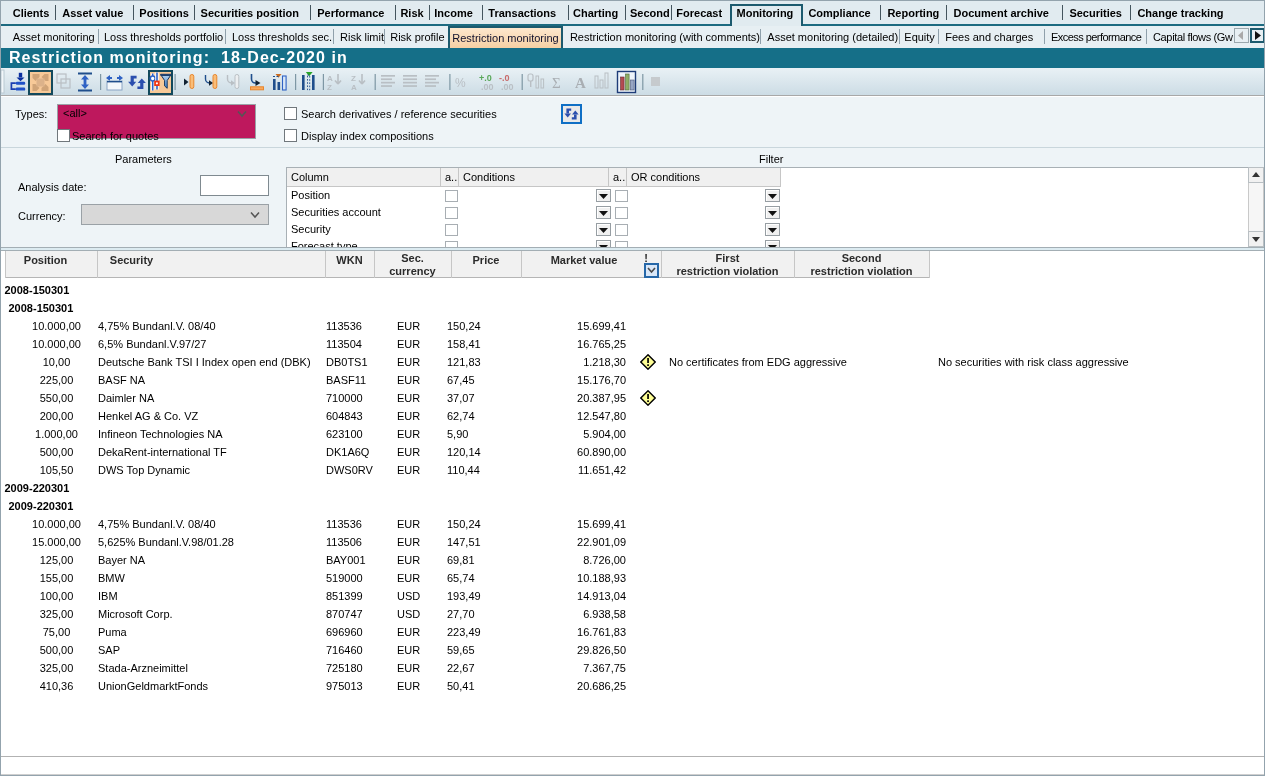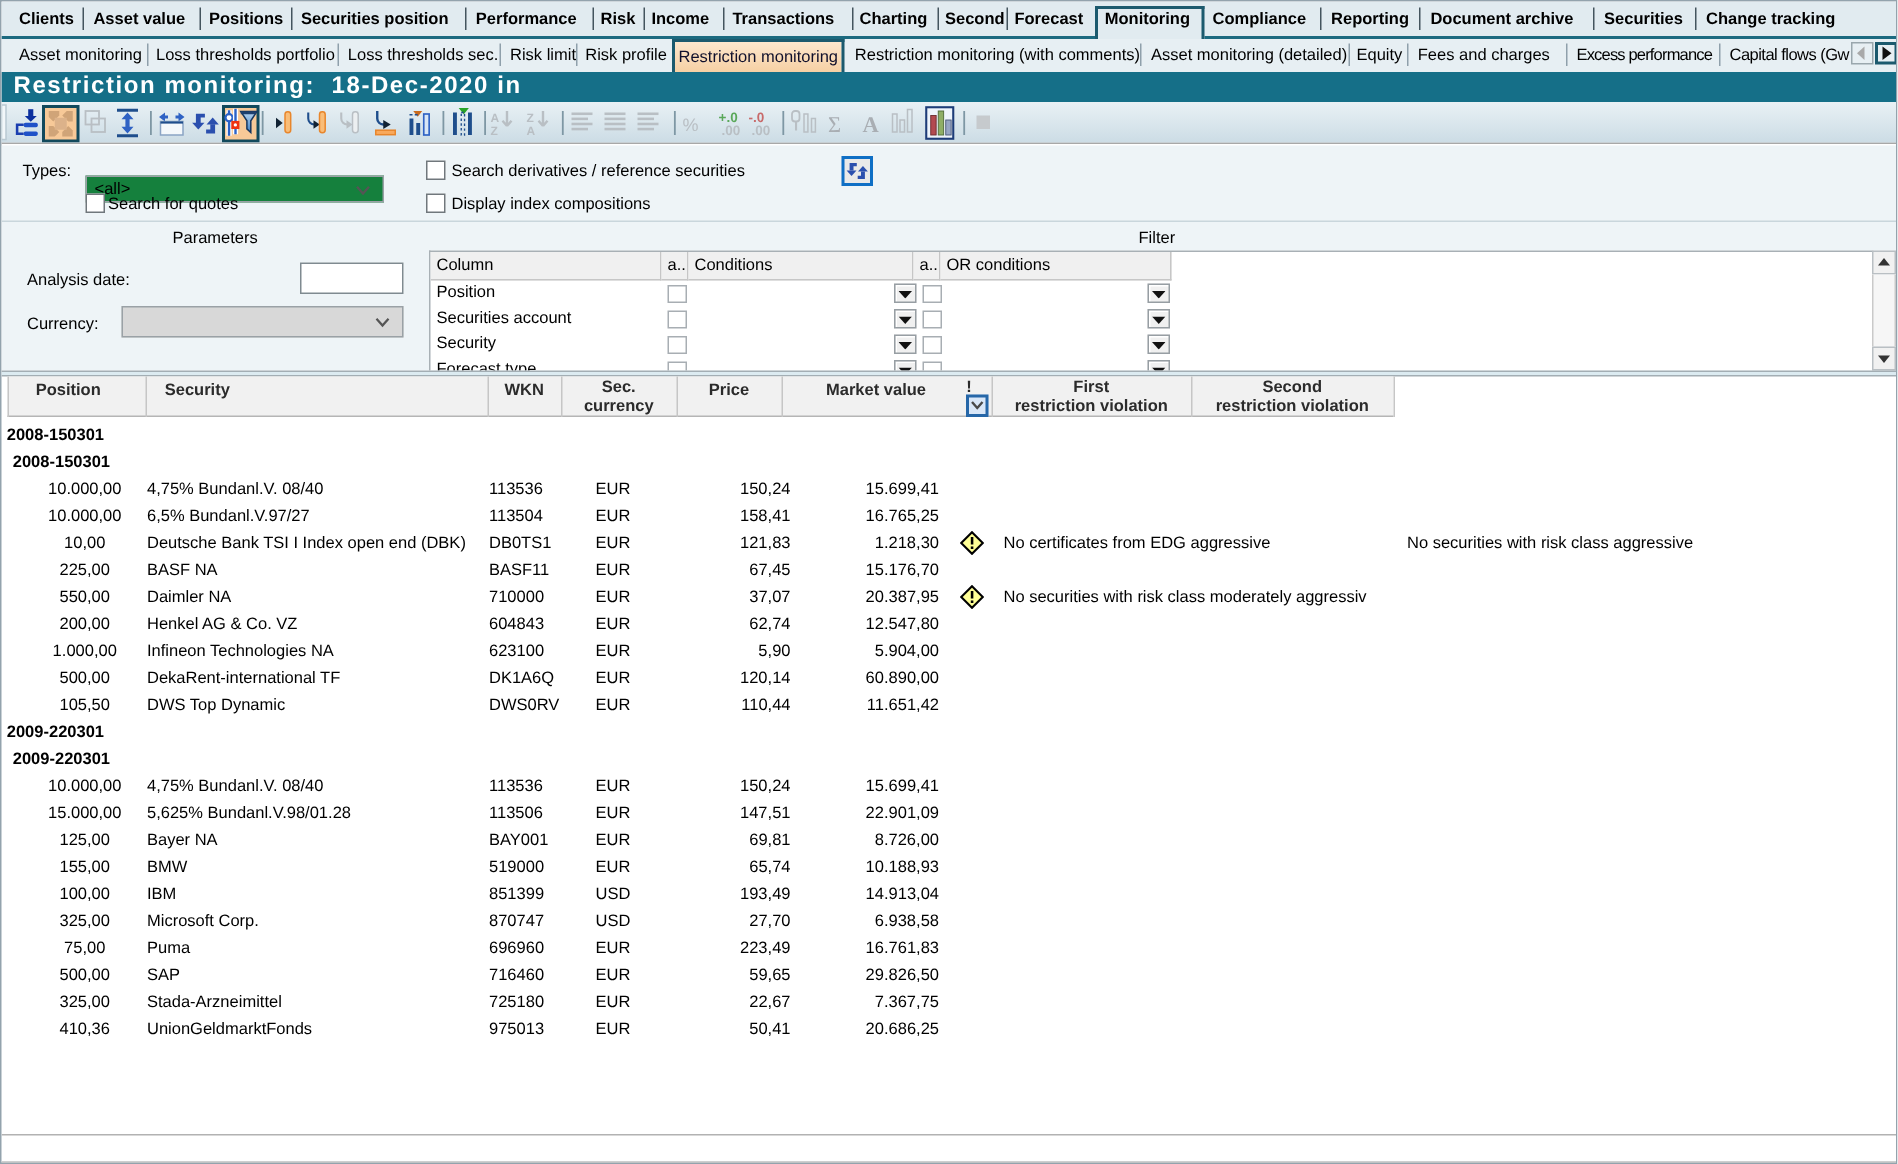--- a/index.html
+++ b/index.html
@@ -38,21 +38,21 @@
 #dv3{position:absolute;left:0;top:249px;width:1263px;height:1px;background:#a3aeb4}
 
 #thead{position:absolute;left:4px;top:250px;width:924px;height:27px;background:#f1f1f1;border-bottom:1px solid #b5b5b5}
 .hv{position:absolute;top:250px;width:1px;height:27px;background:#c6c6c6}
 .hl{position:absolute;font-weight:bold;color:#2b2b2b;white-space:nowrap;text-align:center}
 .r{position:absolute;left:0;width:1265px;height:18px;line-height:18px;white-space:nowrap}
 .p{position:absolute;left:18px;width:75px;text-align:center}
 .sec{position:absolute;left:97px}
 .w{position:absolute;left:325px}
 .cu{position:absolute;left:396px}
-.pr{position:absolute;left:446px;width:80px;text-align:right}
+.pr{position:absolute;left:446px;width:80px;}
 .mv{position:absolute;left:524px;width:101px;text-align:right}
 .f1{position:absolute;left:668px}
 .f2{position:absolute;left:937px}
 .wn{position:absolute;left:639px;top:1px}
 .g{font-weight:bold}
 
 #sline{position:absolute;left:0;top:755px;width:1263px;height:1px;background:#b2b2b2}
 #status{position:absolute;left:0;top:756px;width:1263px;height:17px;background:#f0f0f0;line-height:17px;padding-left:4px}
 #sbot{position:absolute;left:0;top:773px;width:1263px;height:2px;background:#cfcfcf;border-bottom:1px solid #9a9a9a}
 </style></head><body>
@@ -247,21 +247,21 @@
       <rect x="616.5" y="3.5" width="18" height="21" fill="#eef4fb" stroke="#1e3c78" stroke-width="1.4"></rect>
       <rect x="619.5" y="9" width="3.6" height="13" fill="#b34a50" stroke="#6a2a2e" stroke-width="0.6"></rect>
       <rect x="624.5" y="6" width="3.6" height="16" fill="#8fae66" stroke="#4f6a38" stroke-width="0.6"></rect>
       <rect x="629.5" y="12" width="3.6" height="10" fill="#97a6c4" stroke="#4a5878" stroke-width="0.6"></rect>
       <rect x="641.2" y="6" width="1.2" height="16" fill="#7e97a4"></rect>
       <rect x="650" y="9" width="9" height="9" fill="#c6cacd"></rect>
     </svg>
 <div id="form"></div>
     <div id="fsep"></div>
 <span class="lb" style="left:14px;top:107px">Types:</span>
-<div class="dd" style="left:56px;top:116px;width:199px;height:18px;background:#15803d;line-height:17px;padding-left:5px">&lt;all&gt;<svg style="position:absolute;right:8px;top:5px" width="10" height="8">
+<div class="dd" style="left:56px;top:103px;width:199px;height:35px;background:#be185d;line-height:17px;padding-left:5px">&lt;all&gt;<svg style="position:absolute;right:8px;top:5px" width="10" height="8">
         <path d="M1 1.5 L5 6 L9 1.5" stroke="#555" stroke-width="1.5" fill="none"></path>
       </svg></div>
 <div class="cb" style="left:56px;top:128px"></div>
     <span class="lb" style="left:71px;top:129px">Search for quotes</span>
 <div class="cb" style="left:283px;top:106px"></div>
     <span class="lb" style="left:300px;top:107px">Search derivatives / reference securities</span>
 <div class="cb" style="left:283px;top:128px"></div>
     <span class="lb" style="left:300px;top:129px">Display index compositions</span>
 <div class="ab" style="left:560px;top:103px;width:21px;height:20px;background:#e9e9e9;border:2px solid #0f6fc5"><svg width="17" height="16">
         <g fill="#2b4fae">
@@ -425,21 +425,20 @@
       <span class="sec">Daimler NA</span>
       <span class="w">710000</span>
       <span class="cu">EUR</span>
       <span class="pr">37,07</span>
       <span class="mv">20.387,95</span>
       <span class="wn"><svg width="16" height="16" viewBox="0 0 16 16">
           <path d="M8 0.8 L15.2 8 L8 15.2 L0.8 8 Z" fill="#ffff96" stroke="#000" stroke-width="1.4"></path>
           <rect x="7.2" y="4" width="1.7" height="5" fill="#000"></rect>
           <rect x="7.2" y="10.3" width="1.7" height="1.7" fill="#000"></rect>
         </svg></span>
-      <span class="f1">No securities with risk class moderately aggressiv</span>
     </div>
 <div class="r" style="top:406px">
       <span class="p">200,00</span>
       <span class="sec">Henkel AG &amp; Co. VZ</span>
       <span class="w">604843</span>
       <span class="cu">EUR</span>
       <span class="pr">62,74</span>
       <span class="mv">12.547,80</span>
     </div>
 <div class="r" style="top:424px">

